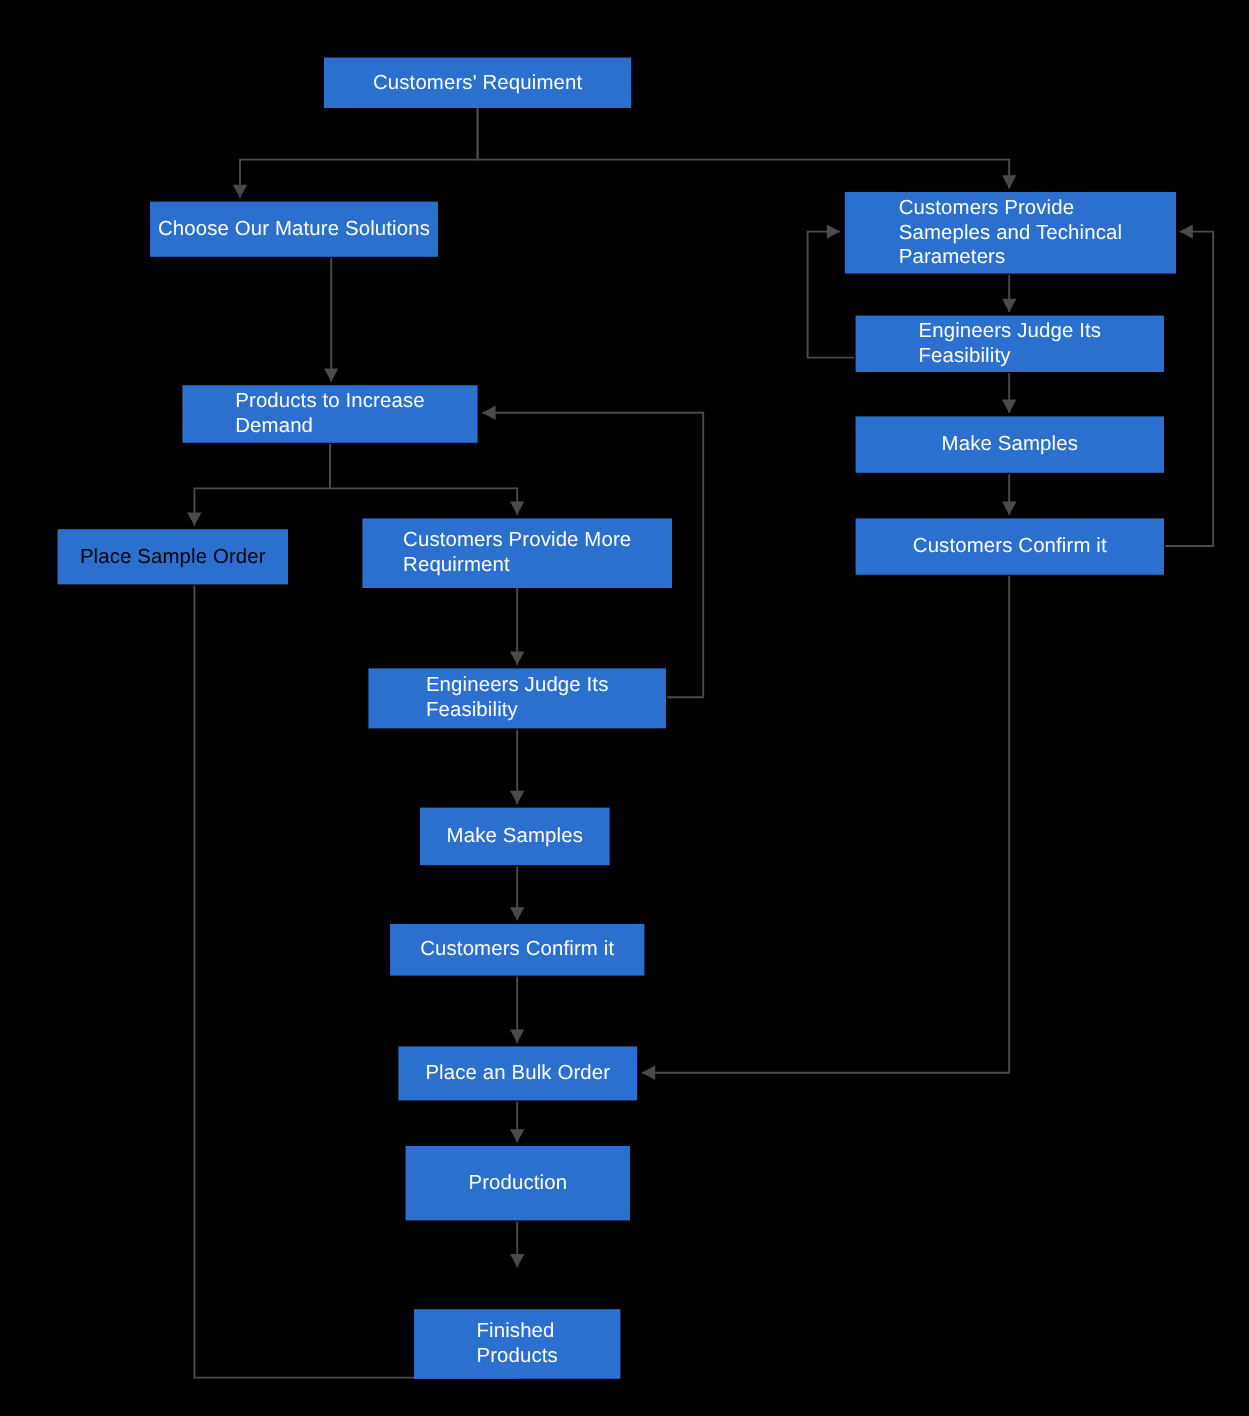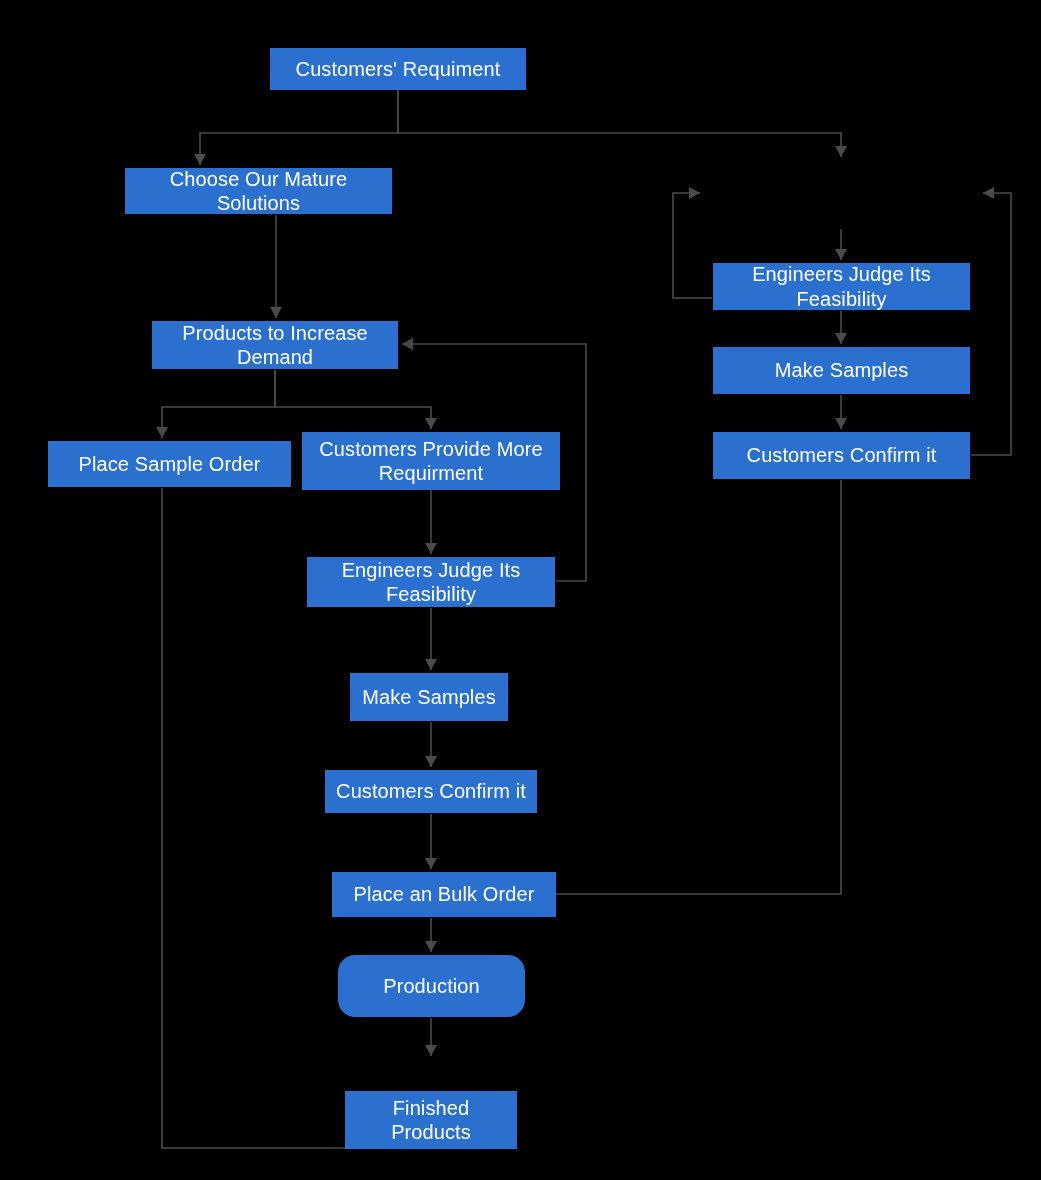--- a/index.html
+++ b/index.html
@@ -24,23 +24,23 @@
     pointer-events: none;
   }
   .node {
     position: absolute;
     box-sizing: border-box;
     background: #2b70cf;
     color: #ffffff;
     display: flex;
     align-items: center;
     justify-content: center;
-    text-align: center;
+    text-align: left;
     line-height: 1.22;
-    font-size: 20px;
+    font-size: 17px;
     font-weight: 400;
     padding: 2px 6px;
     white-space: pre-line;
     letter-spacing: 0.1px;
   }
 </style>
 </head>
 <body>
 
 <div id="canvas" style="background: rgb(0, 0, 0);">
@@ -116,31 +116,34 @@
       <g>
         <polyline points="431,1018 431,1056" fill="none" stroke="#4a4a4a" stroke-width="1.6" stroke-linejoin="miter"></polyline>
         <polygon points="425,1045 437,1045 431,1056" fill="#4a4a4a"></polygon>
       </g>
       <g>
         <polyline points="162,488 162,1148 431,1148 431,1120" fill="none" stroke="#4a4a4a" stroke-width="1.6" stroke-linejoin="miter"></polyline>
         <polygon points="425,1131 437,1131 431,1120" fill="#4a4a4a"></polygon>
       </g>
     </svg>
 <div class="node" style="left: 270px; top: 48px; width: 256px; height: 42px; background: rgb(43, 112, 207); color: rgb(255, 255, 255);"><span>Customers' Requiment</span></div>
-    <div class="node" style="left: 125px; top: 168px; width: 267px; height: 46px; background: rgb(43, 112, 207); color: rgb(255, 255, 255);"><span>Choose Our Mature Solutions</span></div>
+    <div class="node" style="left: 125px; top: 168px; width: 240px; height: 46px; background: rgb(43, 112, 207); color: rgb(255, 255, 255);"><span>Choose Our Mature Solutions</span></div>
+    <div class="node" style="left: 704px; top: 160px; width: 276px; height: 68px; background: rgb(43, 112, 207); color: rgb(255, 255, 255);"><span>Customers Provide
+Sameples and Techincal
+Parameters</span></div>
     <div class="node" style="left: 713px; top: 263px; width: 257px; height: 47px; background: rgb(43, 112, 207); color: rgb(255, 255, 255);"><span>Engineers Judge Its
 Feasibility</span></div>
     <div class="node" style="left: 713px; top: 347px; width: 257px; height: 47px; background: rgb(43, 112, 207); color: rgb(255, 255, 255);"><span>Make Samples</span></div>
     <div class="node" style="left: 713px; top: 432px; width: 257px; height: 47px; background: rgb(43, 112, 207); color: rgb(255, 255, 255);"><span>Customers Confirm it</span></div>
     <div class="node" style="left: 152px; top: 321px; width: 246px; height: 48px; background: rgb(43, 112, 207); color: rgb(255, 255, 255);"><span>Products to Increase
 Demand</span></div>
-    <div class="node" style="left: 48px; top: 441px; width: 243px; height: 46px; background: rgb(43, 112, 207); color: #ffffff;"><span>Place Sample Order</span></div>
+    <div class="node" style="left: 48px; top: 441px; width: 192px; height: 46px; background: rgb(43, 112, 207); color: #000000;"><span>Place Sample Order</span></div>
     <div class="node" style="left: 302px; top: 432px; width: 258px; height: 58px; background: rgb(43, 112, 207); color: rgb(255, 255, 255);"><span>Customers Provide More
 Requirment</span></div>
     <div class="node" style="left: 307px; top: 557px; width: 248px; height: 50px; background: rgb(43, 112, 207); color: rgb(255, 255, 255);"><span>Engineers Judge Its
 Feasibility</span></div>
     <div class="node" style="left: 350px; top: 673px; width: 158px; height: 48px; background: rgb(43, 112, 207); color: rgb(255, 255, 255);"><span>Make Samples</span></div>
     <div class="node" style="left: 325px; top: 770px; width: 212px; height: 43px; background: rgb(43, 112, 207); color: rgb(255, 255, 255);"><span>Customers Confirm it</span></div>
-    <div class="node" style="left: 332px; top: 872px; width: 224px; height: 45px; background: rgb(43, 112, 207); color: rgb(255, 255, 255);"><span>Place an Bulk Order</span></div>
-    <div class="node" style="left: 338px; top: 955px; width: 187px; height: 62px; background: rgb(43, 112, 207); color: rgb(255, 255, 255); border-radius: 17px;"><span>Production</span></div>
+    <div class="node" style="left: 332px; top: 872px; width: 199px; height: 45px; background: rgb(43, 112, 207); color: rgb(255, 255, 255);"><span>Place an Bulk Order</span></div>
+    <div class="node" style="left: 338px; top: 955px; width: 187px; height: 62px; background: rgb(43, 112, 207); color: rgb(255, 255, 255);"><span>Production</span></div>
     <div class="node" style="left: 345px; top: 1059px; width: 172px; height: 58px; background: rgb(43, 112, 207); color: rgb(255, 255, 255); margin-top: 32px;"><span>Finished
 Products</span></div>
   </div>
 
 </body></html>

